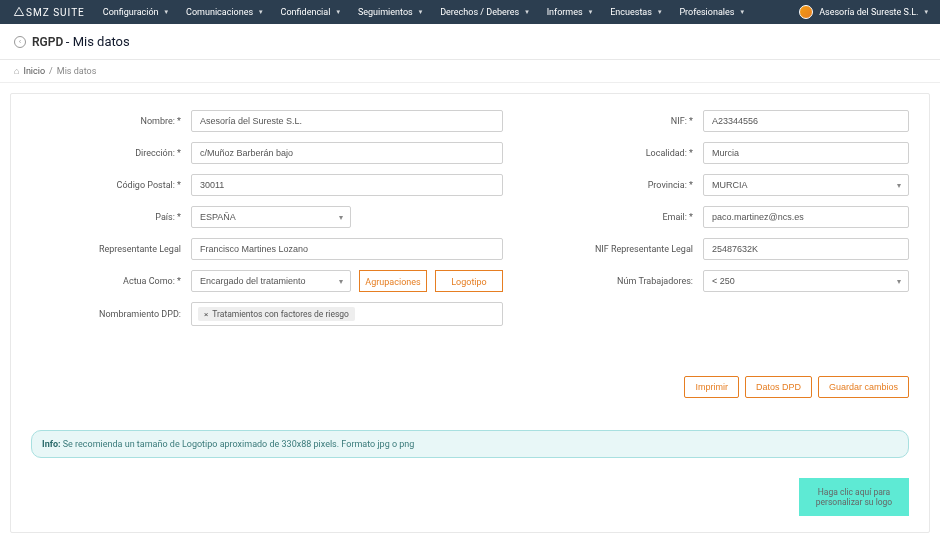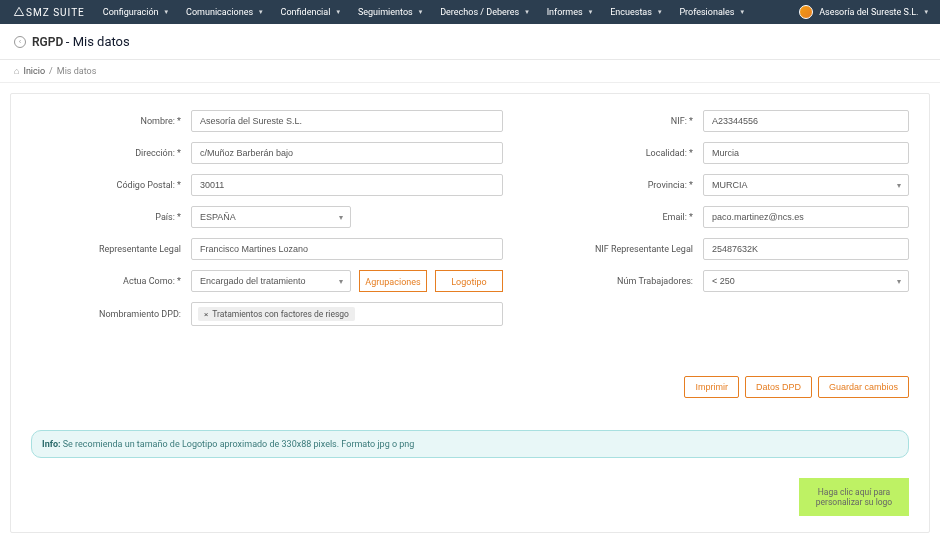--- a/index.html
+++ b/index.html
@@ -30,21 +30,21 @@
 .input, .select { width: 100%; border: 1px solid #d0d0d0; border-radius: 2px; padding: 5px 8px; font-size: 9px; color: #555; background: #fff; height: 22px; }
 .pill { flex: none; width: 68px; border: 1px solid #e67e22; color: #e67e22; background: #fff; border-radius: 0; padding: 5px 4px; font-size: 9px; text-align: center; cursor: pointer; height: 22px; line-height: 12px; }
 .tag-input { border: 1px solid #d0d0d0; border-radius: 2px; padding: 4px 6px; min-height: 22px; display: flex; align-items: center; flex: 1; }
 .tag { background: #eee; border-radius: 2px; padding: 2px 6px; font-size: 8.5px; color: #555; display: flex; align-items: center; gap: 4px; }
 .tag .x { font-size: 8px; cursor: pointer; }
 .actions { display: flex; justify-content: flex-end; gap: 6px; margin-top: 40px; margin-bottom: 32px; }
 .btn { border: 1px solid #e67e22; background: #fff; color: #e67e22; border-radius: 2px; padding: 5px 10px; font-size: 9px; cursor: pointer; }
 .info-box { border: 1px solid #a8e0e0; background: #e8f7f7; color: #3a7a7a; padding: 8px 10px; font-size: 9px; border-radius: 10px; margin-bottom: 20px; }
 .info-box strong { color: #2a6a6a; }
 .logo-wrap { display: flex; justify-content: flex-end; }
-.logo-drop { width: 110px; height: 38px; background: #bef264; display: flex; align-items: center; justify-content: center; text-align: center; font-size: 8.5px; color: #666; padding: 16px; cursor: pointer; }
+.logo-drop { width: 110px; height: 38px; background: #5eead4; display: flex; align-items: center; justify-content: center; text-align: center; font-size: 8.5px; color: #666; padding: 16px; cursor: pointer; }
 .footer { padding: 12px 14px; font-size: 9px; color: #888; }
 .select-wrap { position: relative; width: 100%; }
 .select-wrap.sm { width: 160px; }
 .select-wrap .caret { position: absolute; right: 8px; top: 50%; transform: translateY(-50%); font-size: 8px; color: #888; pointer-events: none; }
 </style>
 </head>
 <body>
 
 <div class="topbar">
   <div class="topbar-left">

